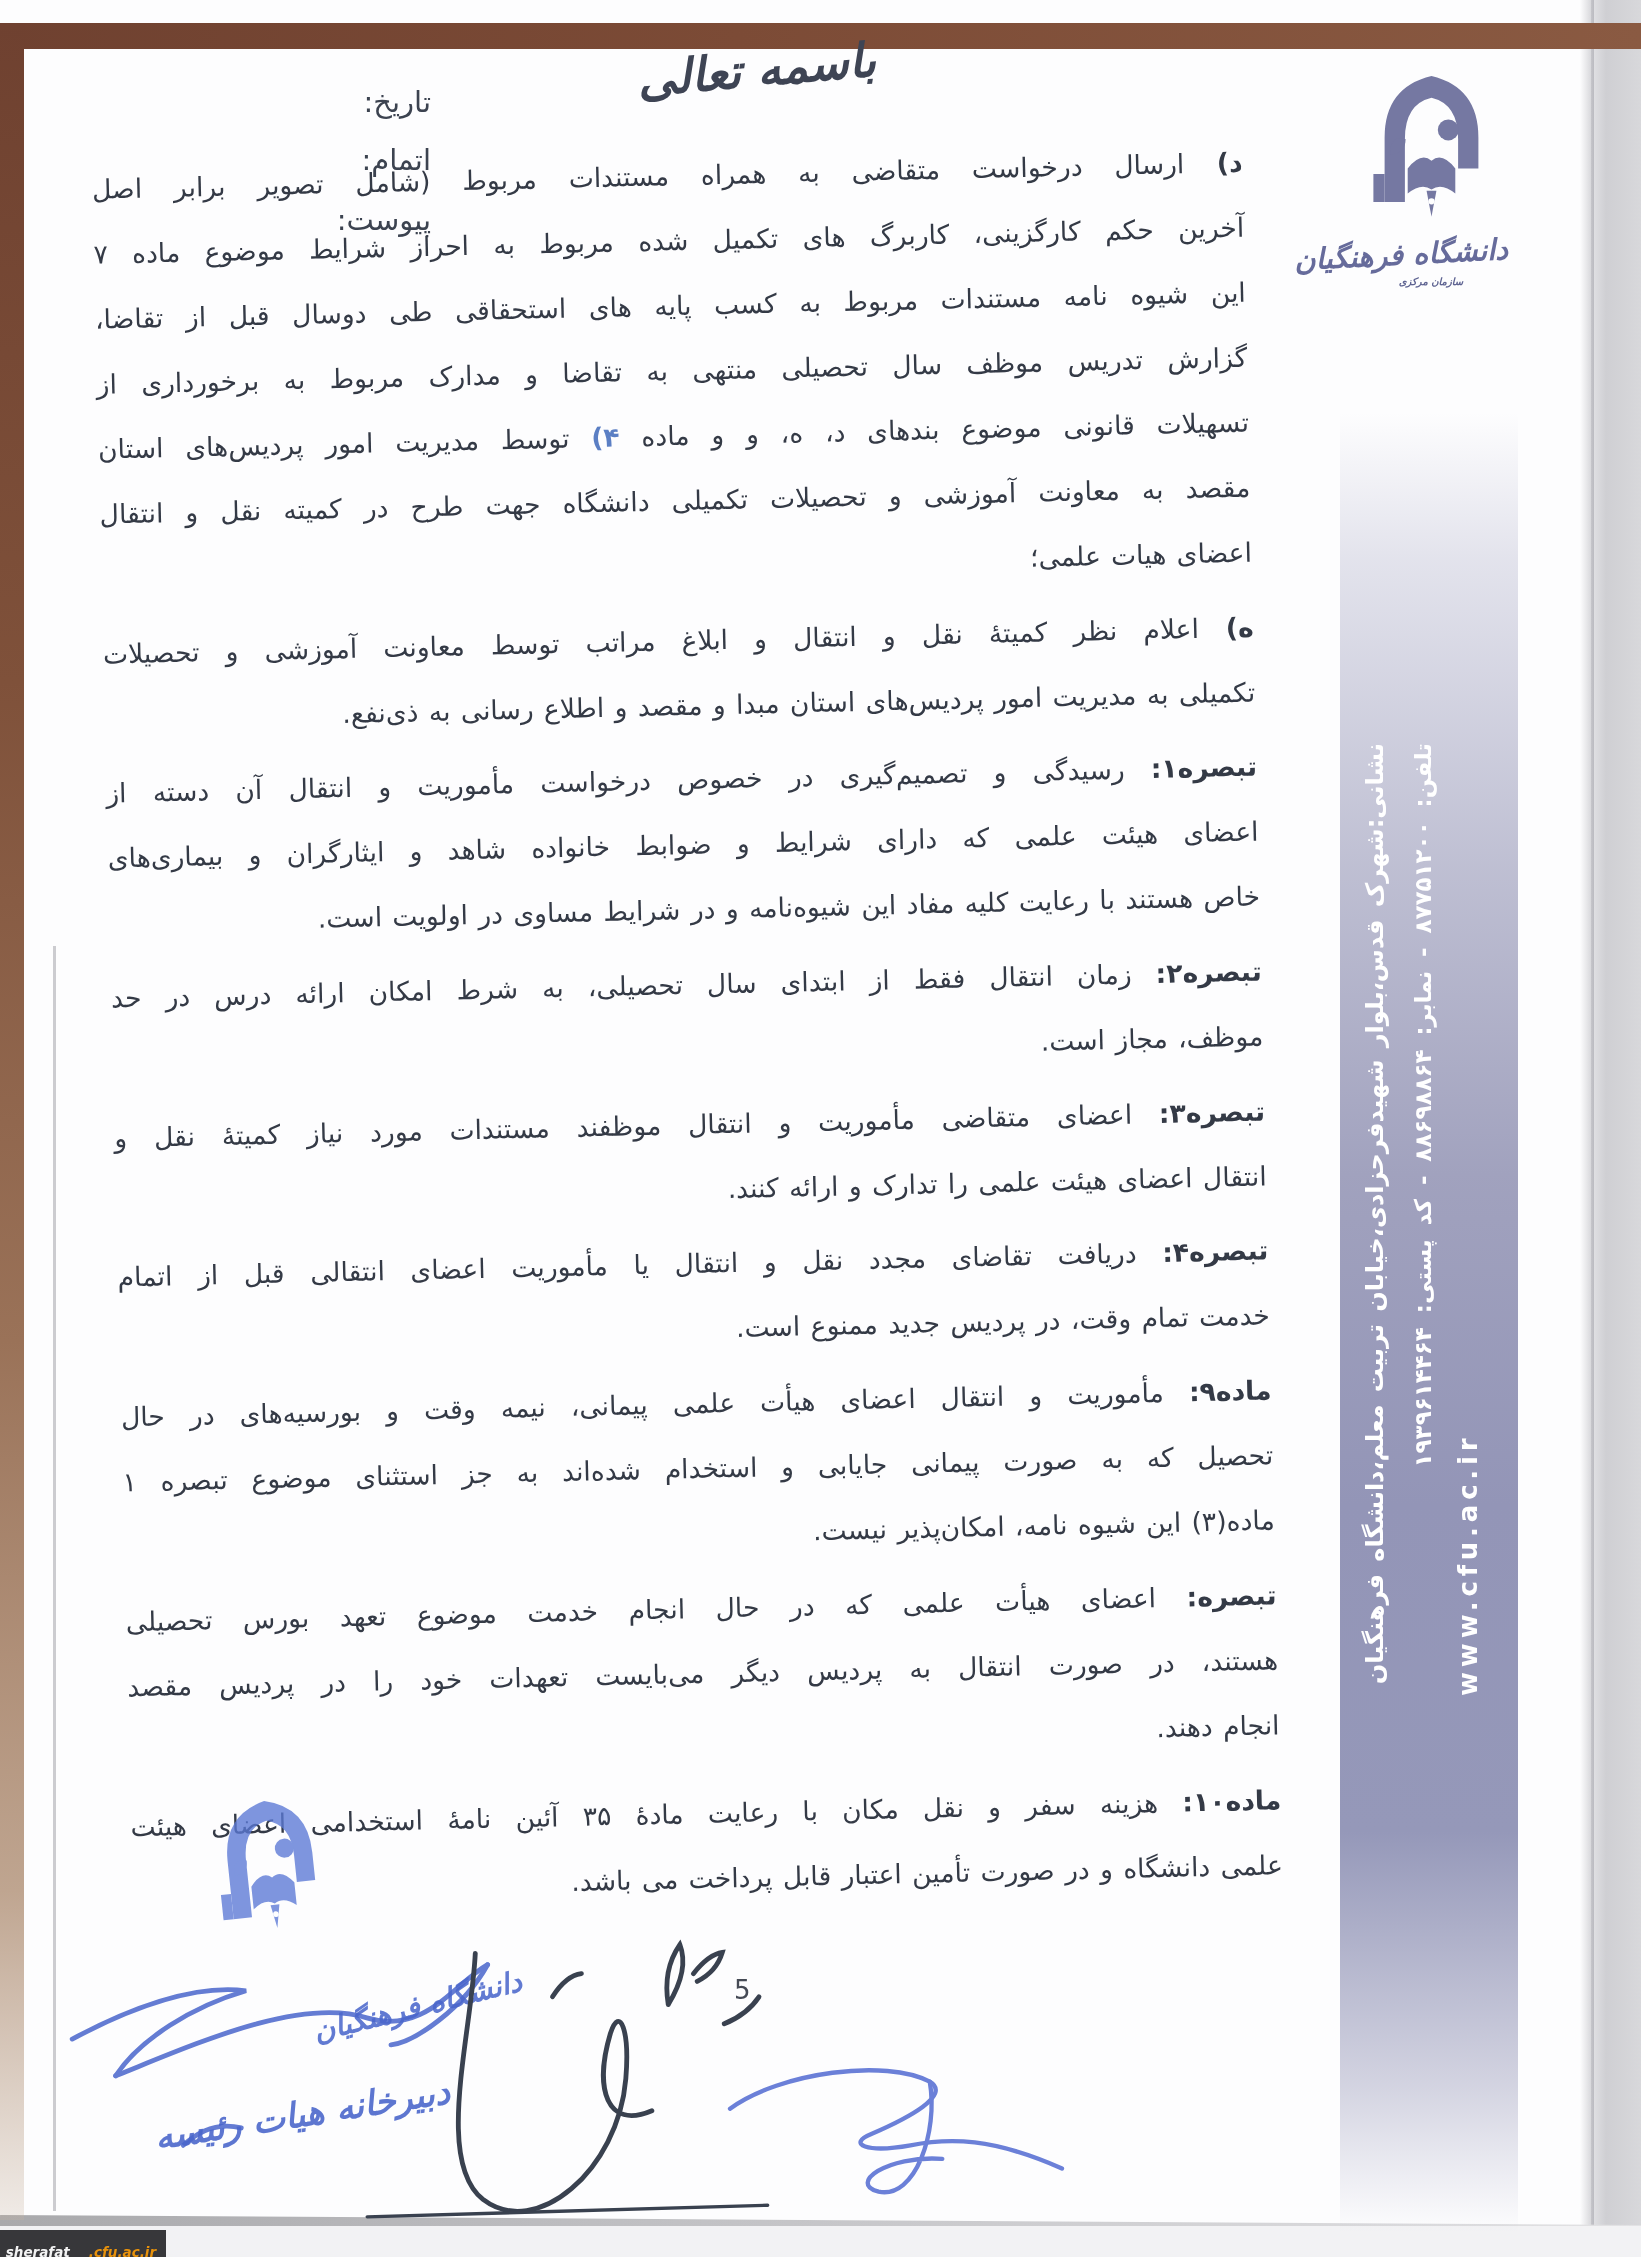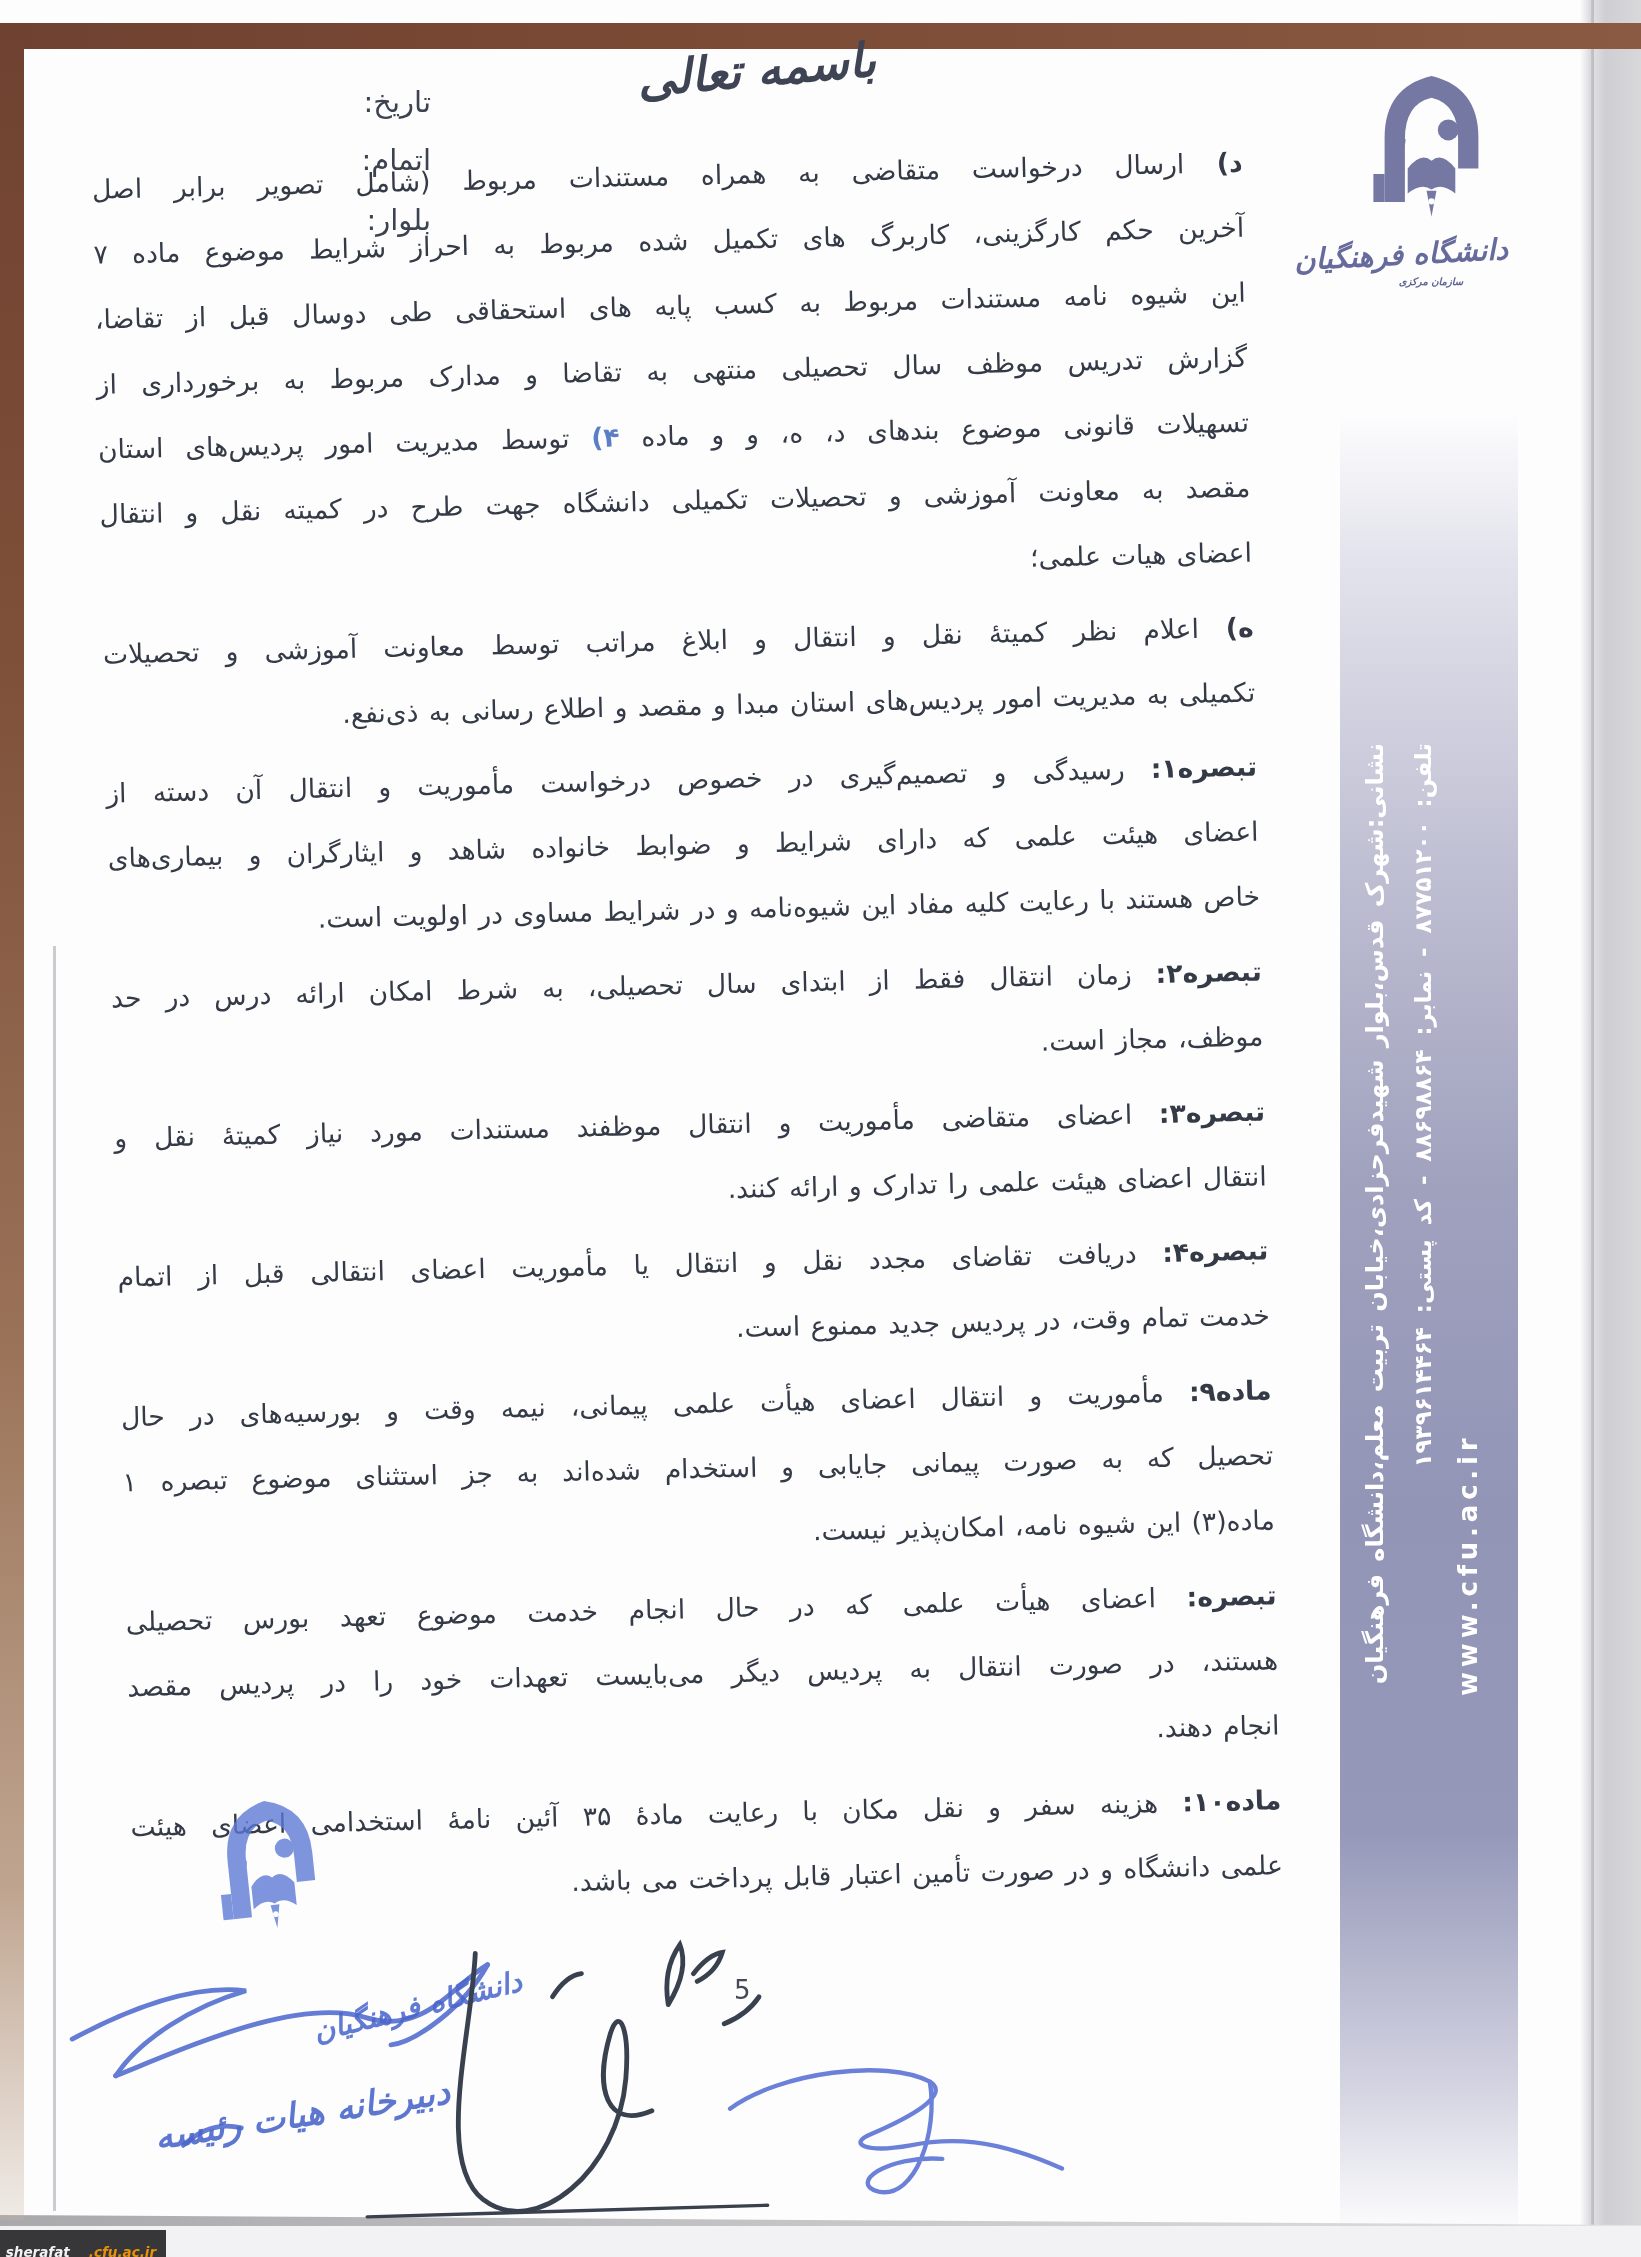--- a/index.html
+++ b/index.html
@@ -96,21 +96,21 @@
 <div class="abs bottom-edge"></div>
 <div class="abs below-edge"></div>
 <div class="abs scan-frame-top"></div>
 <div class="abs scan-frame-left"></div>
 <div class="abs left-paper-line"></div>
 
 <div class="abs besmele">باسمه تعالی</div>
 
 <div class="abs hfield" style="top:85px;">تاریخ:</div>
 <div class="abs hfield" style="top:143px;">اتمام:</div>
-<div class="abs hfield" style="top:203px;">بلوار:</div>
+<div class="abs hfield" style="top:203px;">پیوست:</div>
 
 <div class="abs logo-wrap">
   <svg width="133" height="172" style="color:#7578a2" viewBox="0 0 138 178">
     <use href="#emblem" width="138" height="178"></use>
   </svg>
   <div class="logo-name">دانشگاه فرهنگیان</div>
   <div class="logo-sub">سازمان مرکزی</div>
 </div>
 
 <div class="abs side-band"></div>

